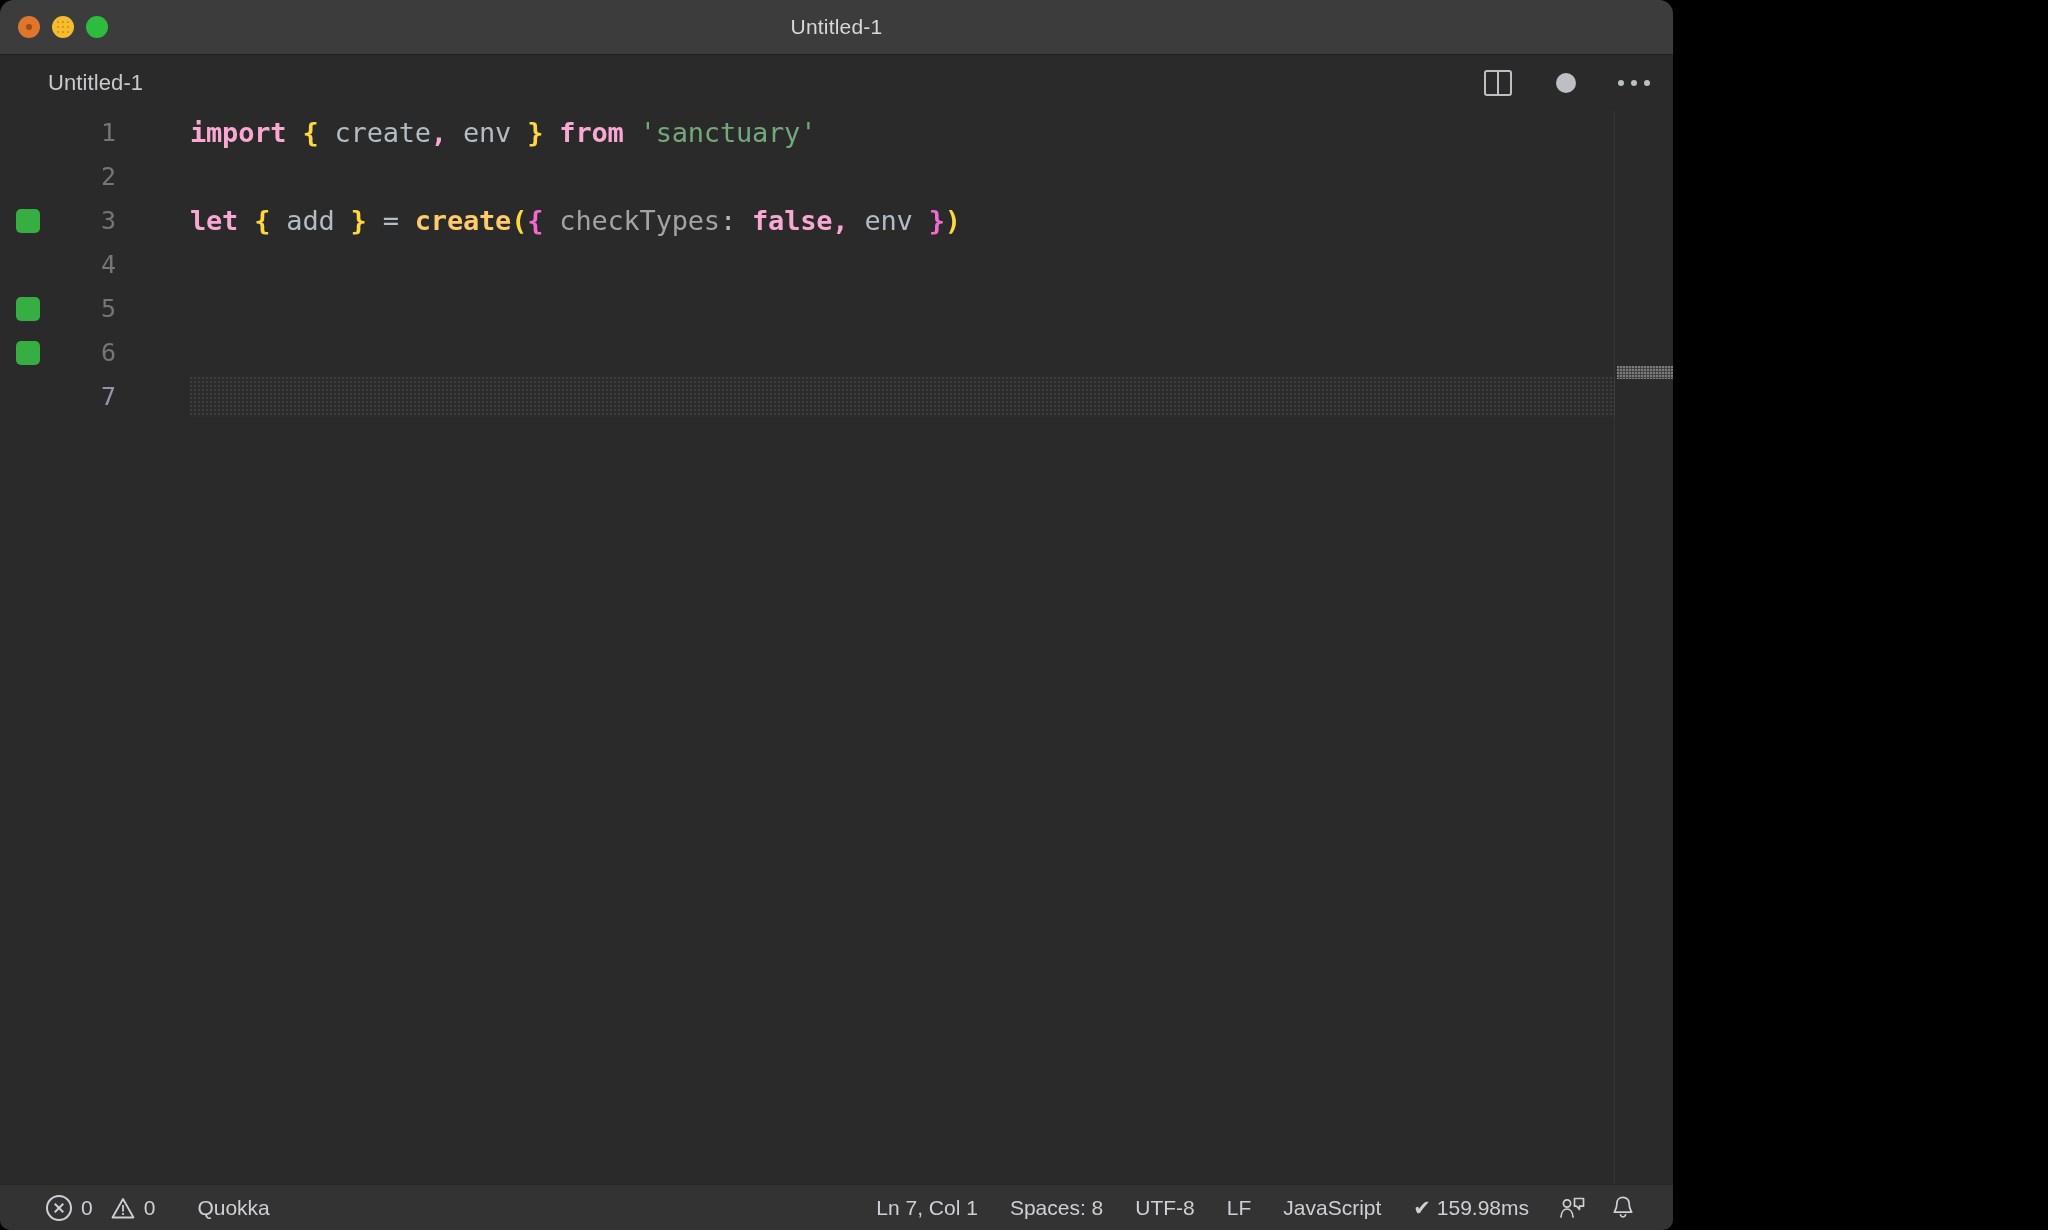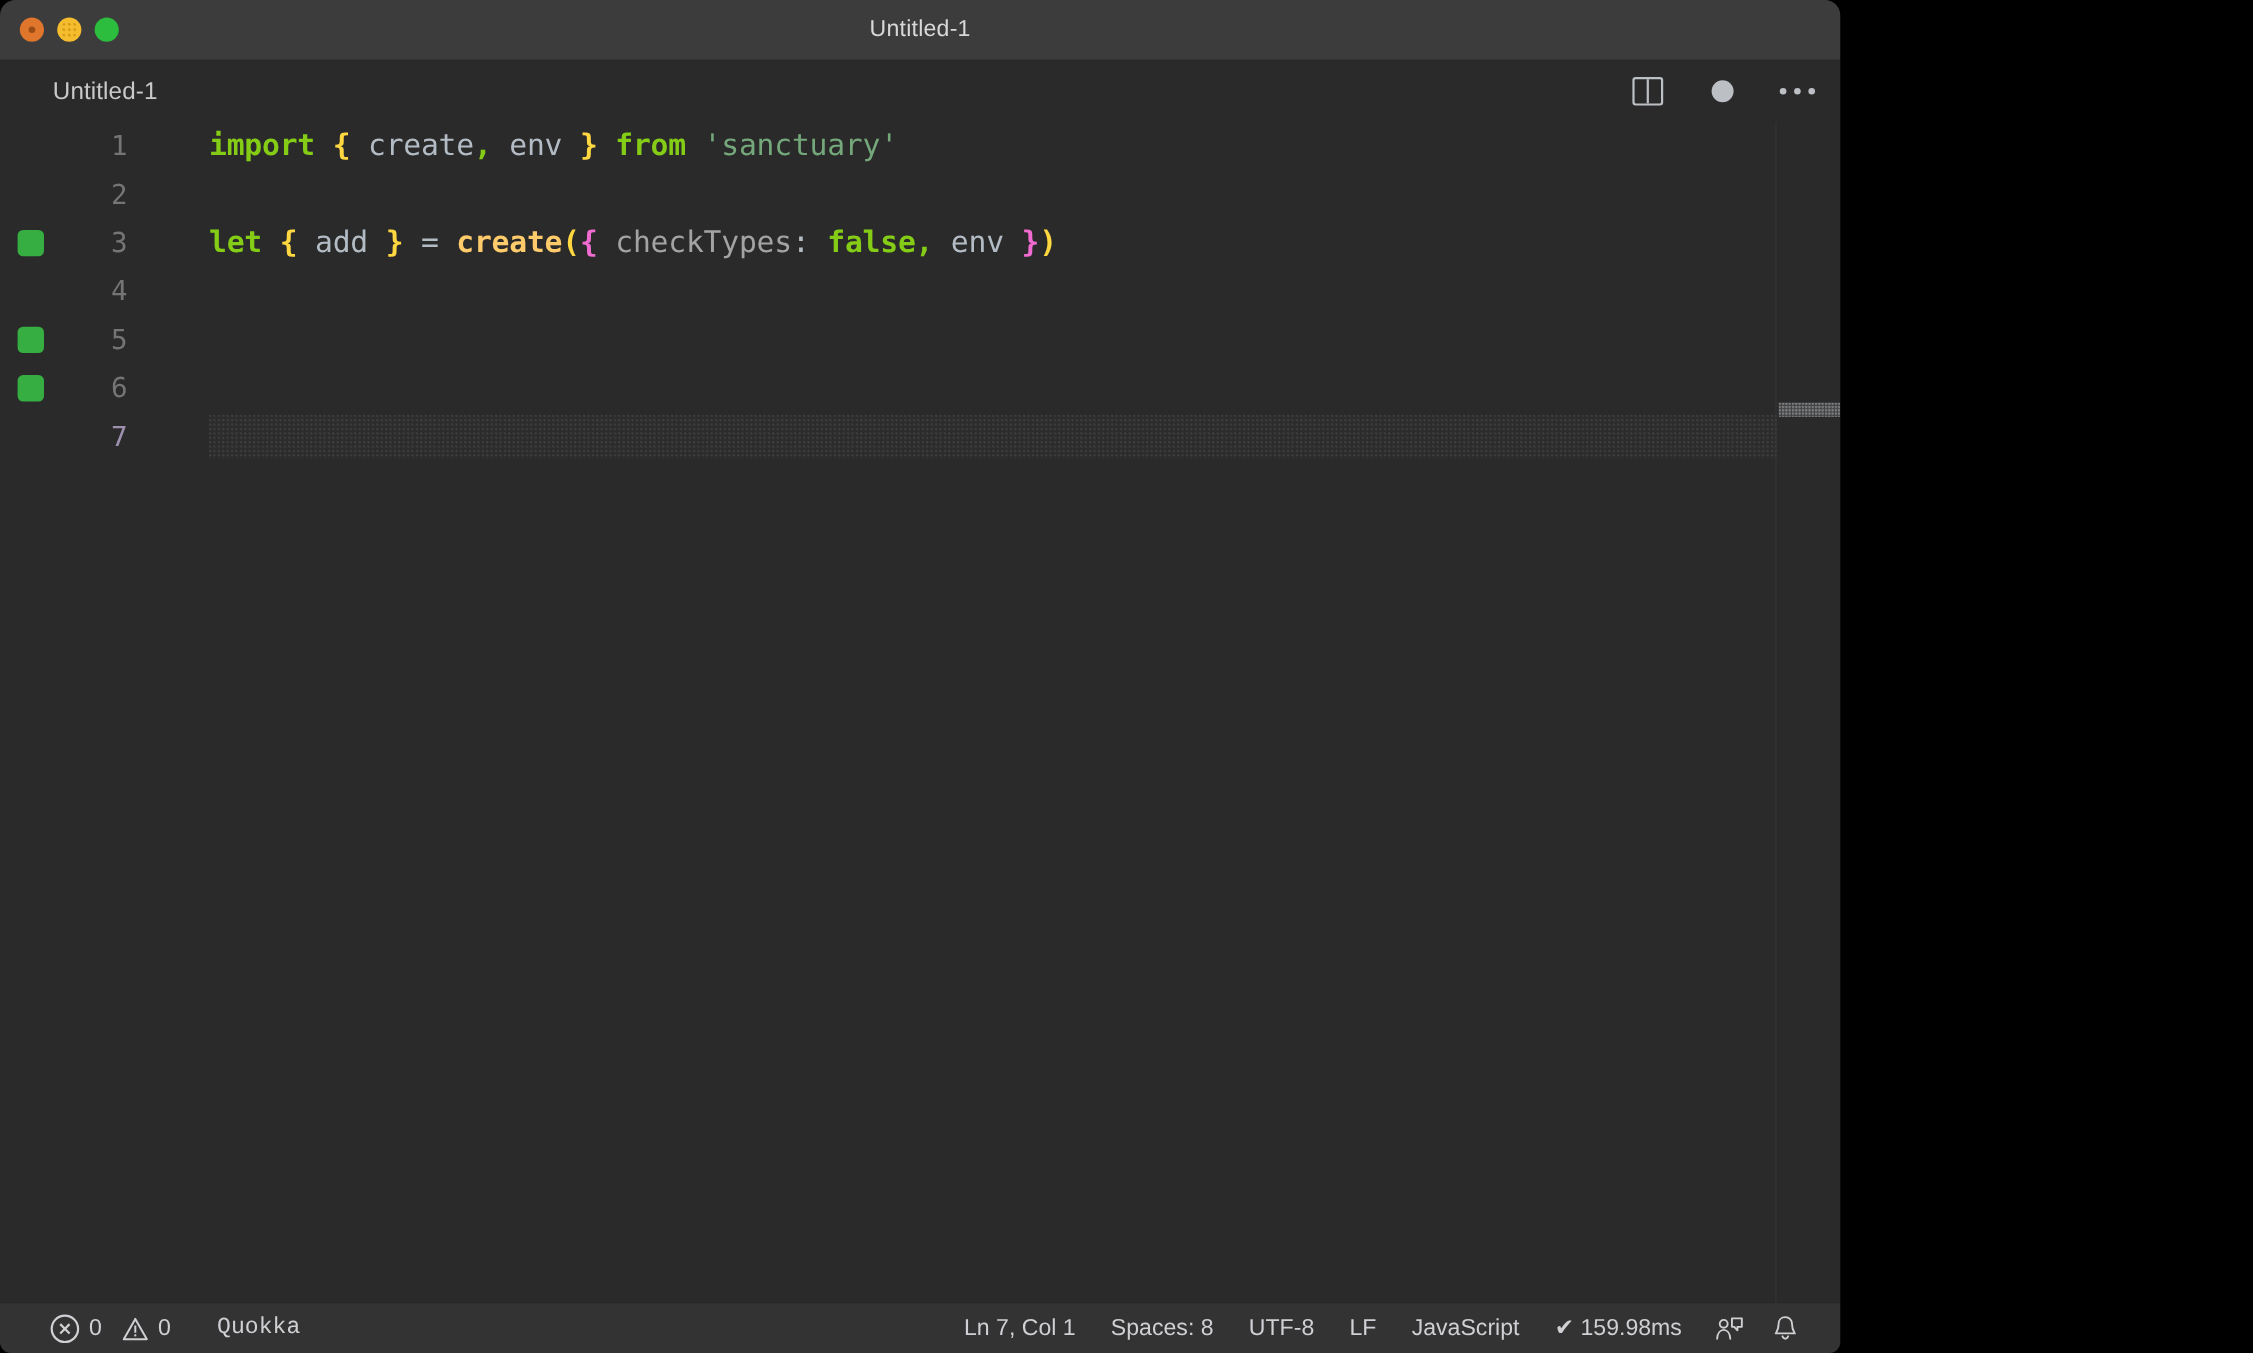--- a/index.html
+++ b/index.html
@@ -195,21 +195,21 @@
     right: 58px;
     top: 2px;
     height: 40px;
     background-image:
       radial-gradient(circle at 1px 1px, rgba(255,255,255,.085) 1px, transparent 1.1px);
     background-size: 4px 4px;
     background-color: rgba(255,255,255,.012);
   }
 
   
-  .t-kw      { color: #84cc16; font-weight: bold; }
+  .t-kw      { color: #f9a8d4; font-weight: bold; }
   .t-brace   { color: #ffd740; font-weight: bold; }
   .t-paren   { color: #ffd740; font-weight: bold; }
   .t-magenta { color: #f06ad0; font-weight: bold; }
   .t-id      { color: #b3bcc4; }
   .t-fn      { color: #ffcb6b; font-weight: bold; }
   .t-prop    { color: #a3a3a3; }
   .t-str     { color: #74a87b; }
   .t-num     { color: #4a9ee0; font-weight: bold; }
   .t-op      { color: #b3bcc4; }
   .t-com     { color: #8c8c8c; font-style: italic; }
@@ -372,21 +372,21 @@
         <span>0</span>
         <span class="sb-icon" style="margin-left:9px;">
           <svg width="24" height="22" viewBox="0 0 24 22" aria-hidden="true">
             <path d="M12 2 L22.5 20.5 L1.5 20.5 Z" fill="none" stroke="#cfcfd4" stroke-width="1.8" stroke-linejoin="round"></path>
             <rect x="11.1" y="8" width="1.8" height="6.6" fill="#cfcfd4"></rect>
             <rect x="11.1" y="16" width="1.8" height="1.9" fill="#cfcfd4"></rect>
           </svg>
         </span>
         <span>0</span>
       </div>
-      <div class="sb-item" style="padding-left:26px;font-family:Liberation Mono, monospace;">
+      <div class="sb-item" style="padding-left:26px;">
         <span>Quokka</span>
       </div>
     </div>
 
     <div id="status-right">
       <div class="sb-item">
         <span>Ln 7, Col 1</span>
       </div>
       <div class="sb-item">
         <span>Spaces: 8</span>

